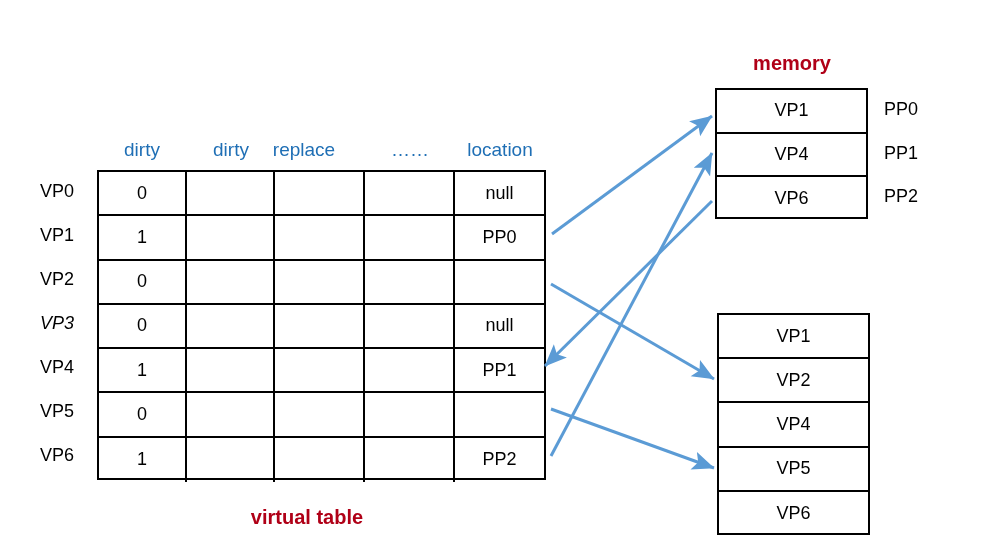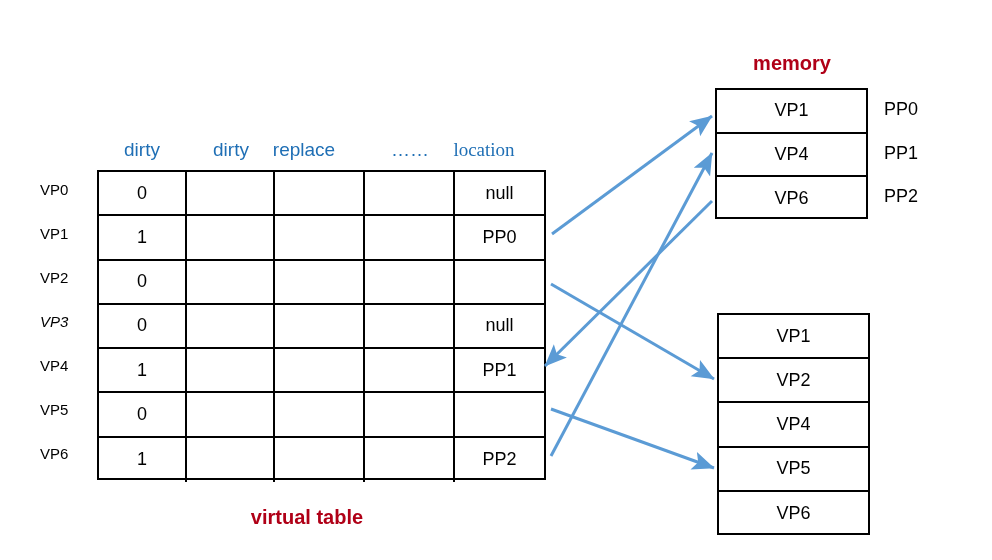--- a/index.html
+++ b/index.html
@@ -75,21 +75,21 @@
     color: #1F6FB5;
     text-align: center;
     white-space: nowrap;
   }
 
   
   .row-label {
     position: absolute;
     left: 40px;
     width: 52px;
-    font-size: 15px;
+    font-size: 18px;
     color: #000;
     text-align: left;
     white-space: nowrap;
   }
 
   
   .stack {
     position: absolute;
     border: 2px solid #000;
     box-sizing: border-box;
@@ -125,21 +125,21 @@
 </style>
 </head>
 <body>
 
 <div id="stage">
 
   <div class="col-header" style="left:97px; width:90px;">dirty</div>
   <div class="col-header" style="left:187px; width:88px;">dirty</div>
   <div class="col-header" style="left:256px; width:96px;">replace</div>
   <div class="col-header" style="left:365px; width:90px;">……</div>
-  <div class="col-header" style="left:436px; width:96px;font-family:Liberation Serif, serif;">location</div>
+  <div class="col-header" style="left:452px; width:96px;">location</div>
 
   <div class="row-label" style="top:181px;">VP0</div>
   <div class="row-label" style="top:225px;">VP1</div>
   <div class="row-label" style="top:269px;">VP2</div>
   <div class="row-label" style="top:313px;font-style:italic;">VP3</div>
   <div class="row-label" style="top:357px;">VP4</div>
   <div class="row-label" style="top:401px;">VP5</div>
   <div class="row-label" style="top:445px;">VP6</div>
 
   <div id="virtual-table">

